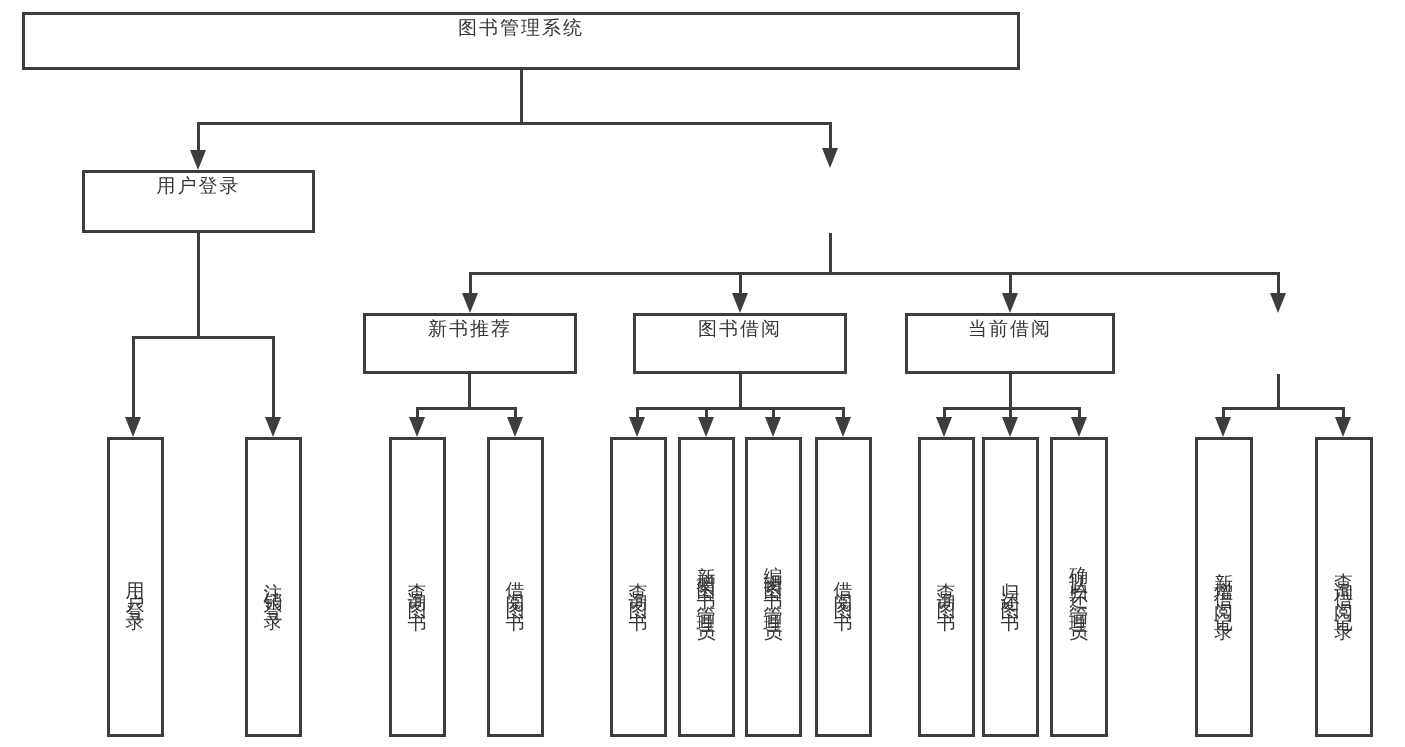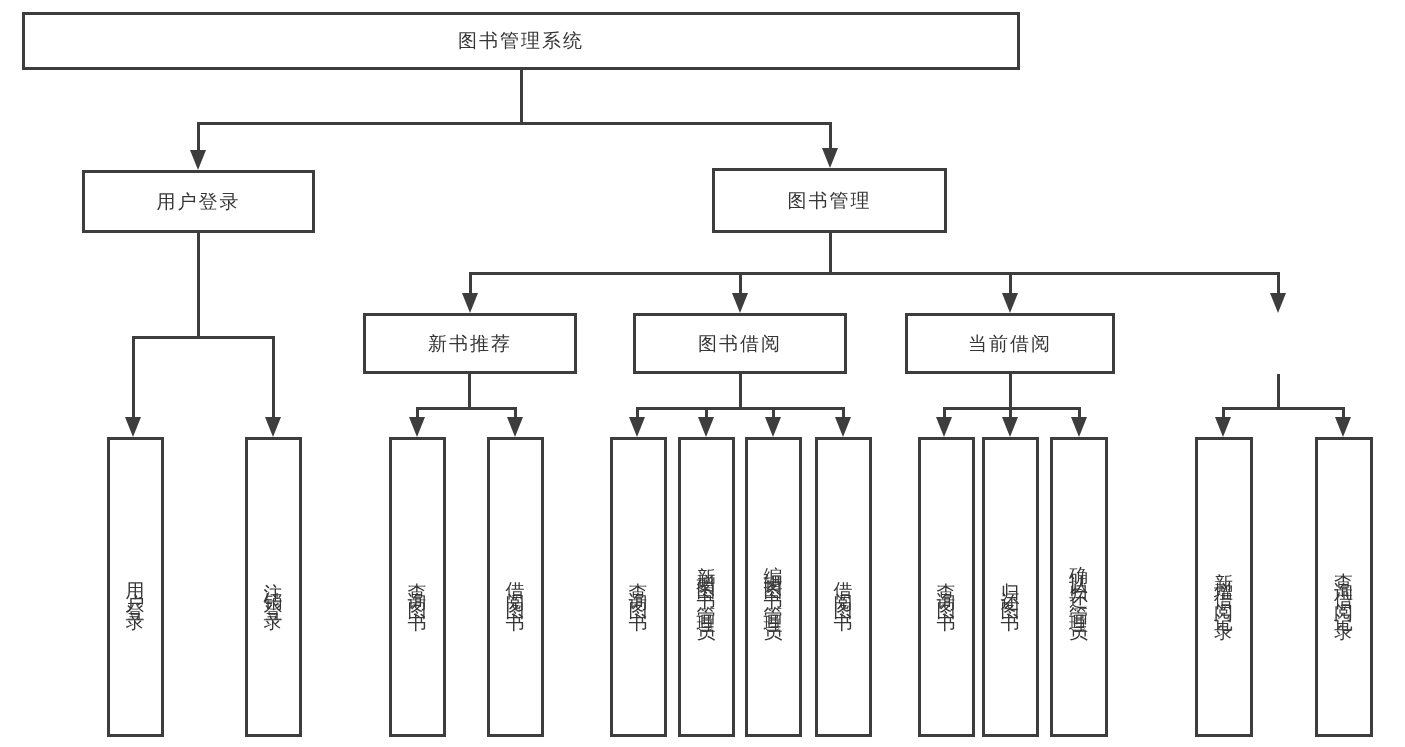--- a/index.html
+++ b/index.html
@@ -2,21 +2,21 @@
 <html><head>
 <meta charset="utf-8">
 <style>
   html,body{margin:0;padding:0;background:#ffffff;}
   .canvas{
     position:relative;width:1405px;height:747px;background:#ffffff;
     font-family:"Liberation Sans","DejaVu Sans",sans-serif;overflow:hidden;
   }
   .box{
     position:absolute;box-sizing:border-box;background:#ffffff;
-    border:3px solid #3d3d3d;display:flex;align-items:center;justify-content:center;
+    border:3px solid #3d3d3d;display:flex;justify-content:center;
     color:#363636;font-size:19px;letter-spacing:2px;white-space:nowrap;
   }
   .vbox{
     position:absolute;box-sizing:border-box;background:#ffffff;
     border:3px solid #3d3d3d;display:flex;align-items:center;justify-content:center;
   }
   .vtext{
     writing-mode:vertical-rl;text-orientation:mixed;
     font-size:19px;color:#363636;letter-spacing:10px;line-height:1;
   }
@@ -46,23 +46,20 @@
   <div class="hline" style="left:197px;top:122px;width:634px;"></div>
 
   <div class="vline" style="left:197px;top:122px;height:30px;"></div>
   <div class="arrow" style="left:190px;top:150px;"></div>
 
   <div class="vline" style="left:829px;top:122px;height:28px;"></div>
   <div class="arrow" style="left:822px;top:148px;"></div>
 
   <div class="box" style="left:82px;top:170px;width:233px;height:63px;">
     <span>用户登录</span>
-  </div>
-  <div class="box" style="left:712px;top:168px;width:235px;height:65px;">
-    <span>图书管理</span>
   </div>
 
   <div class="vline" style="left:197px;top:233px;height:103px;"></div>
   <div class="hline" style="left:132px;top:336px;width:143px;"></div>
   <div class="vline" style="left:132px;top:336px;height:83px;"></div>
   <div class="arrow" style="left:125px;top:417px;"></div>
   <div class="vline" style="left:272px;top:336px;height:83px;"></div>
   <div class="arrow" style="left:265px;top:417px;"></div>
 
   <div class="vline" style="left:829px;top:233px;height:39px;"></div>

